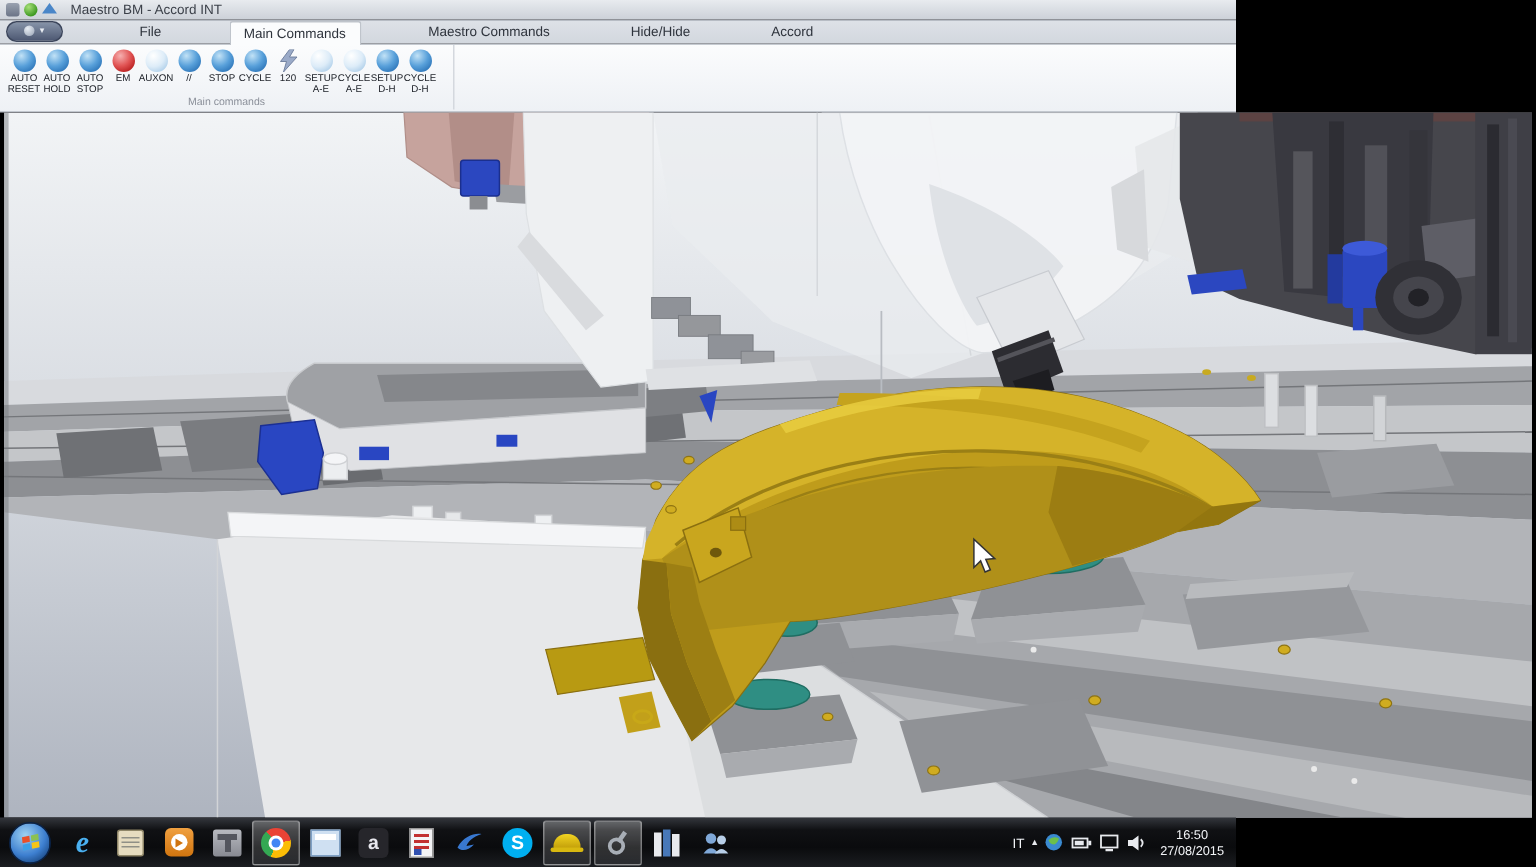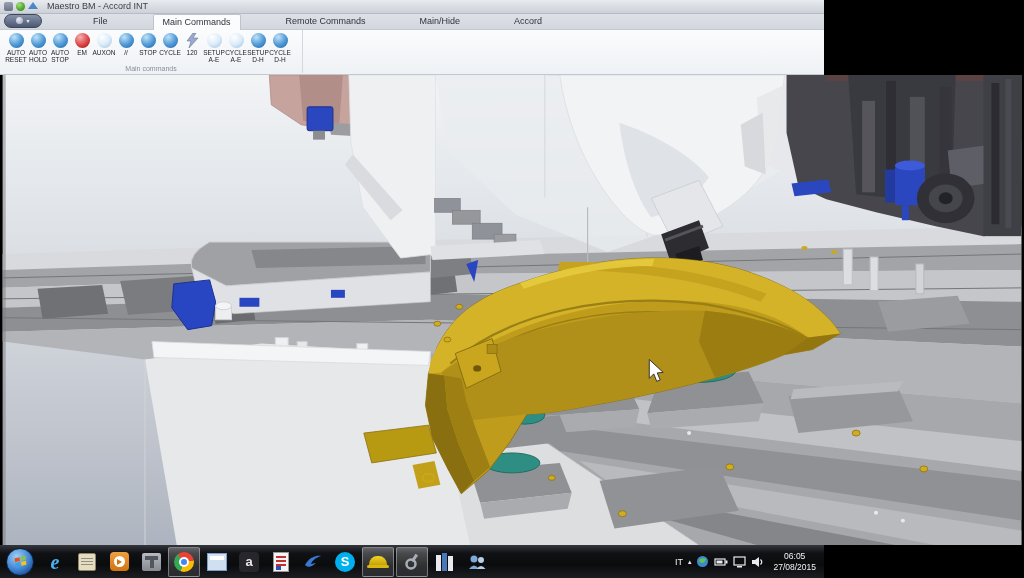--- a/index.html
+++ b/index.html
@@ -109,22 +109,22 @@
     <span class="title-text">Maestro BM - Accord INT</span>
   </div>
 
   <div class="tabrow">
     <div class="appbtn">
       <span class="emblem"></span>
       <span class="arrow">▾</span>
     </div>
     <div class="tab">File</div>
     <div class="tab active">Main Commands</div>
-    <div class="tab">Remote Commands</div>
-    <div class="tab">Main/Hide</div>
+    <div class="tab">Maestro Commands</div>
+    <div class="tab">Hide/Hide</div>
     <div class="tab">Accord</div>
   </div>
 
   <div class="ribbon">
     <div class="rgroup">
       <div class="rbtns">
         <div class="rbtn">
           <div class="sphere sph-blue"></div>
           <div class="rlabel">
               <div>AUTO</div>
@@ -513,19 +513,19 @@
         </svg>
       <svg width="13" height="12">
           <rect x="1" y="1" width="11" height="8" fill="none" stroke="#e8eaee" stroke-width="1.2"></rect>
           <rect x="4" y="10" width="5" height="1.5" fill="#e8eaee"></rect>
         </svg>
       <svg width="13" height="12">
           <polygon points="1,4 4,4 8,1 8,11 4,8 1,8" fill="#e8eaee"></polygon>
           <path d="M9.5,3.5 q2.5,2.5 0,5" fill="none" stroke="#e8eaee" stroke-width="1.2"></path>
         </svg>
       <div class="clock">
-        <div>06:05</div>
+        <div>16:50</div>
         <div>27/08/2015</div>
       </div>
     </div>
   </div>
 
 </div>
 
 </body></html>

